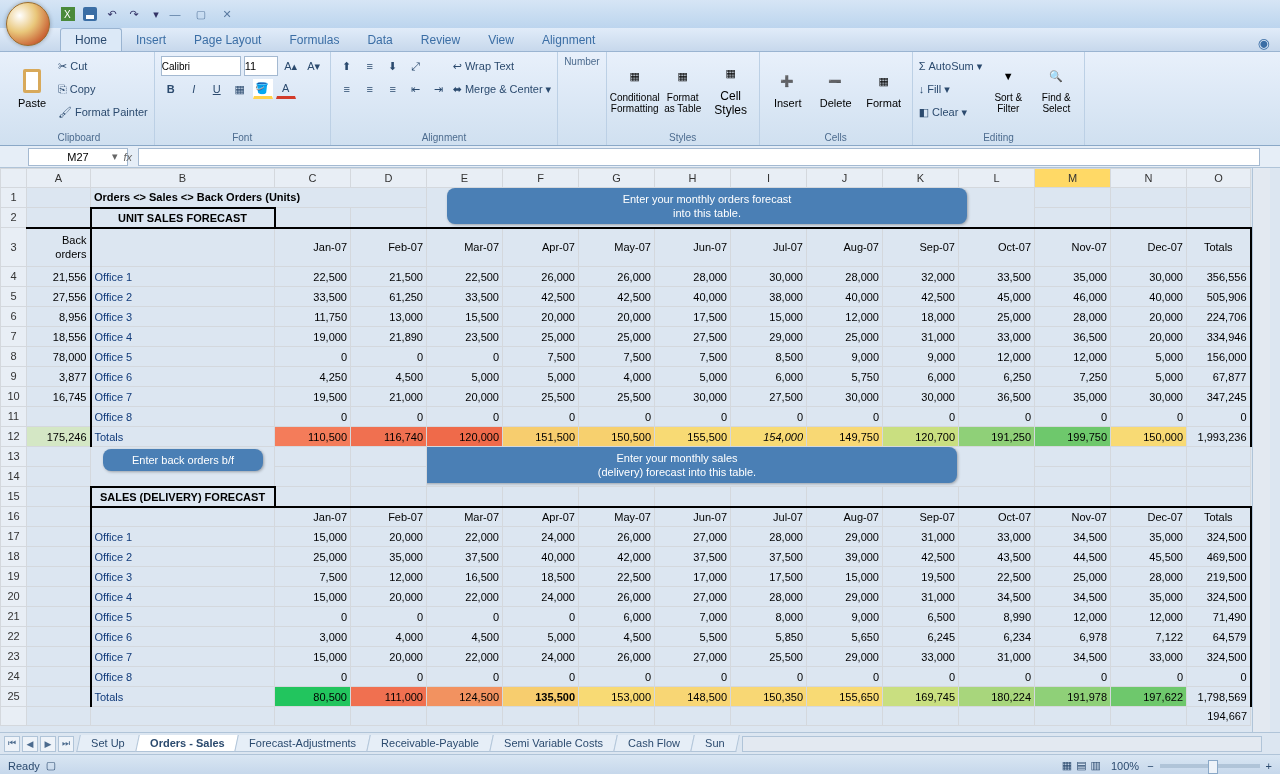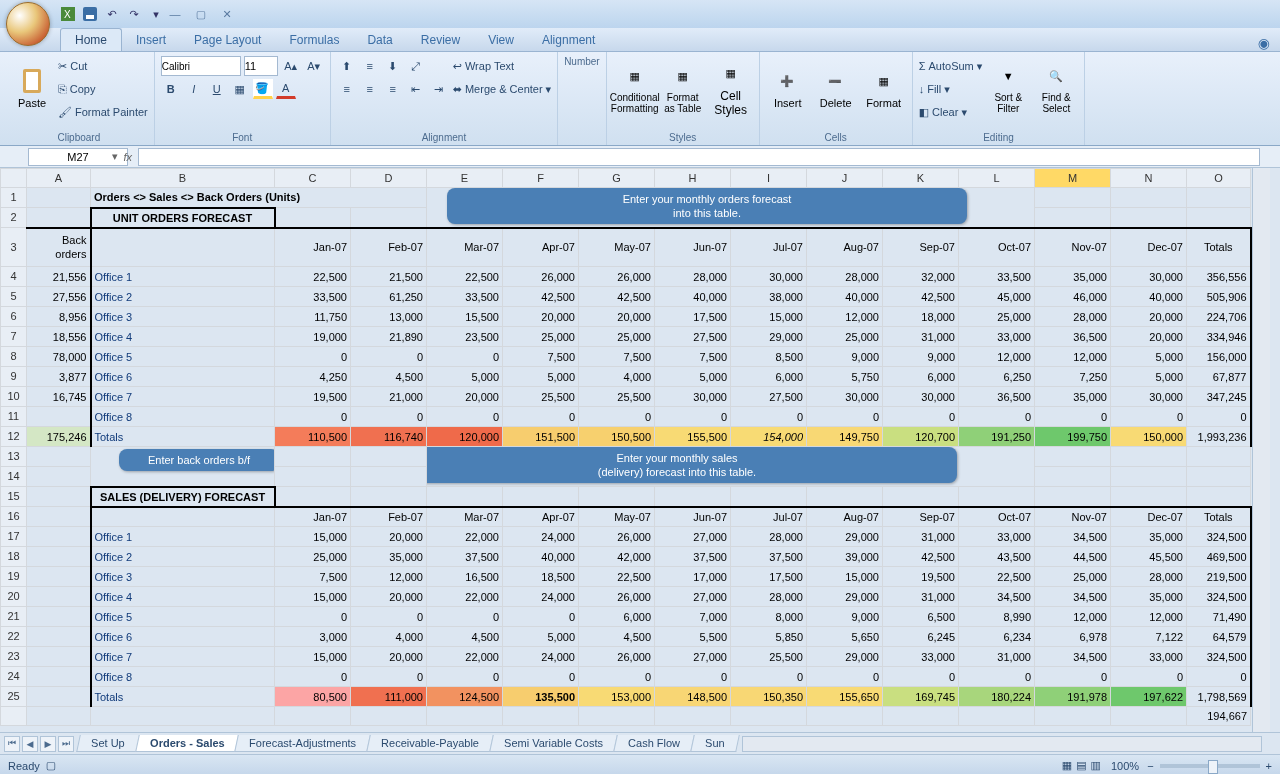--- a/index.html
+++ b/index.html
@@ -327,21 +327,21 @@
 into this table.</span></div>
             </td>
     <td></td>
             <td></td>
             <td></td>
   </tr>
 
   <tr>
             <td class="row-h">2</td>
     <td></td>
-            <td class="hdr-box">UNIT ORDERS FORECAST</td>
+            <td class="hdr-box">UNIT SALES FORECAST</td>
     <td></td>
             <td></td>
             <td></td>
             <td></td>
             <td></td>
   </tr>
 
   <tr style="height:38px;">
             <td class="row-h" style="line-height:38px;">3</td>
     <td class="num thick-top" style="line-height:14px;"><span>Back</span><br><span>orders</span></td>
@@ -526,21 +526,21 @@
             <td id="ot-9" class="num" style="background: rgb(143, 208, 120);">191,250</td>
             <td id="ot-10" class="num" style="background: rgb(110, 200, 108);">199,750</td>
             <td id="ot-11" class="num" style="background: rgb(248, 218, 116);">150,000</td>
     <td class="num thick-right">1,993,236</td>
   </tr>
 
   <tr>
             <td class="row-h">13</td>
     <td></td>
     <td rowspan="2" style="position:relative;">
-              <div class="callout" style="position:absolute;left:28px;top:2px;width:160px;">Enter back orders b/f</div>
+              <div class="callout" style="position:absolute;left:12px;top:2px;width:160px;">Enter back orders b/f</div>
             </td>
     <td></td>
             <td></td>
     <td colspan="8" rowspan="2" style="position:relative;border:none;">
               <div class="callout" style="position:absolute;left:-30px;top:0;width:560px;"><span style="white-space:pre-line;">Enter your monthly sales
 (delivery) forecast into this table.</span></div>
             </td>
     <td></td>
             <td></td>
             <td></td>
@@ -738,21 +738,21 @@
             <td class="num">0</td>
             <td class="num thick-right">0</td>
           </tr>
         </tbody>
 
   <tbody>
           <tr class="totals-row">
             <td class="row-h">25</td>
     <td></td>
             <td class="lbl thick-left">Totals</td>
-    <td id="st-0" class="num" style="background: #fca5a5; padding-left: 29px;">80,500</td>
+    <td id="st-0" class="num" style="background: #22c55e; padding-left: 29px;">80,500</td>
             <td id="st-1" class="num" style="background: rgb(240, 112, 80);">111,000</td>
             <td id="st-2" class="num" style="background: rgb(242, 146, 96);">124,500</td>
             <td id="st-3" class="num" style="background: rgb(247, 205, 110); font-weight: bold;">135,500</td>
             <td id="st-4" class="num" style="background: rgb(248, 218, 116);">153,000</td>
             <td id="st-5" class="num" style="background: rgb(248, 214, 116);">148,500</td>
             <td id="st-6" class="num" style="background: rgb(248, 215, 116);">150,350</td>
             <td id="st-7" class="num" style="background: rgb(248, 218, 116);">155,650</td>
             <td id="st-8" class="num" style="background: rgb(201, 223, 128);">169,745</td>
             <td id="st-9" class="num" style="background: rgb(168, 214, 124);">180,224</td>
             <td id="st-10" class="num" style="background: rgb(143, 208, 120);">191,978</td>

